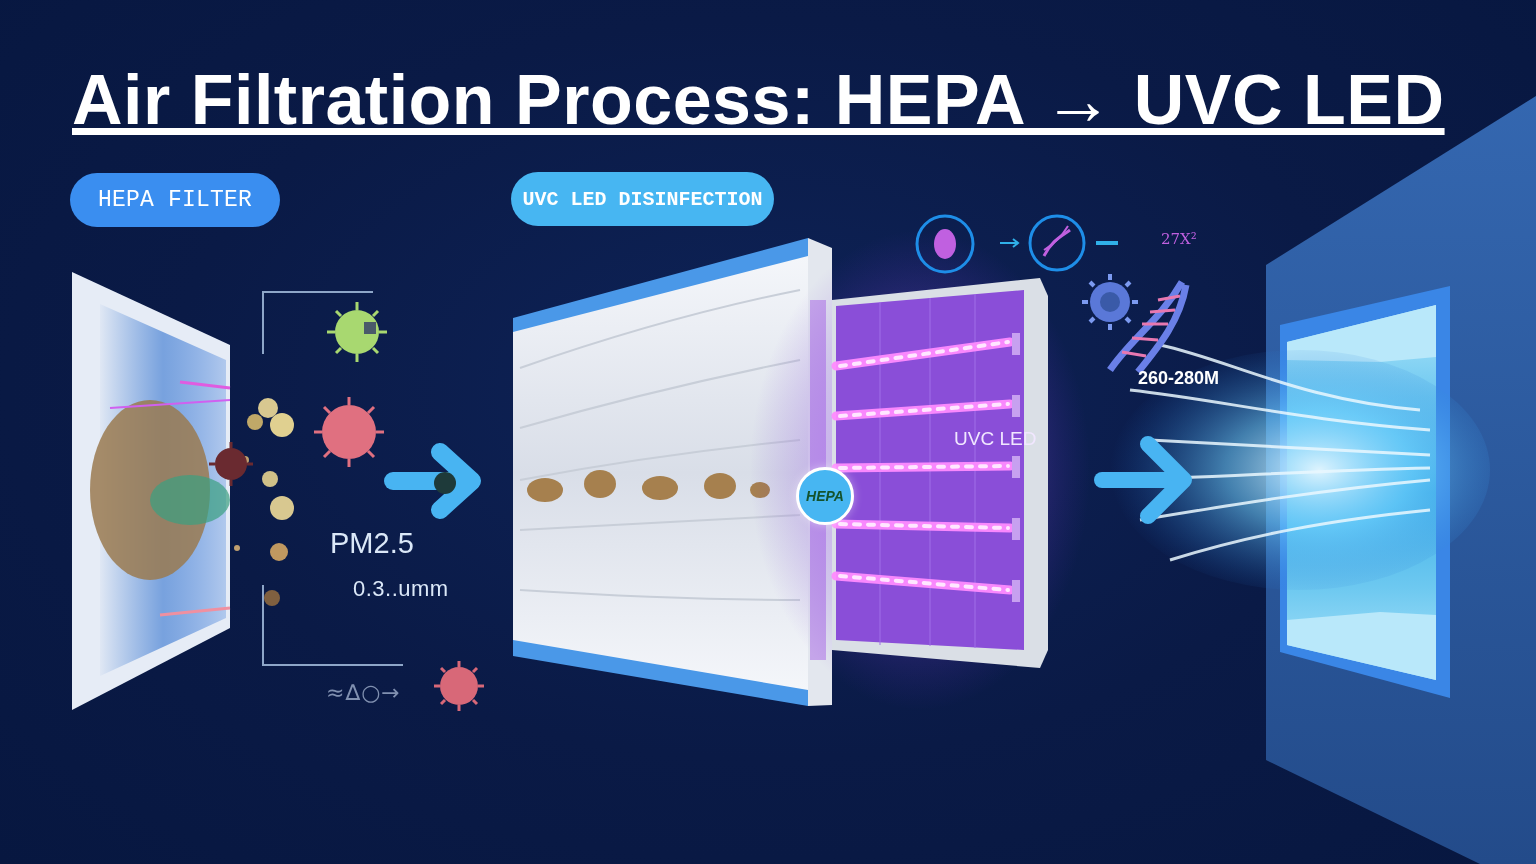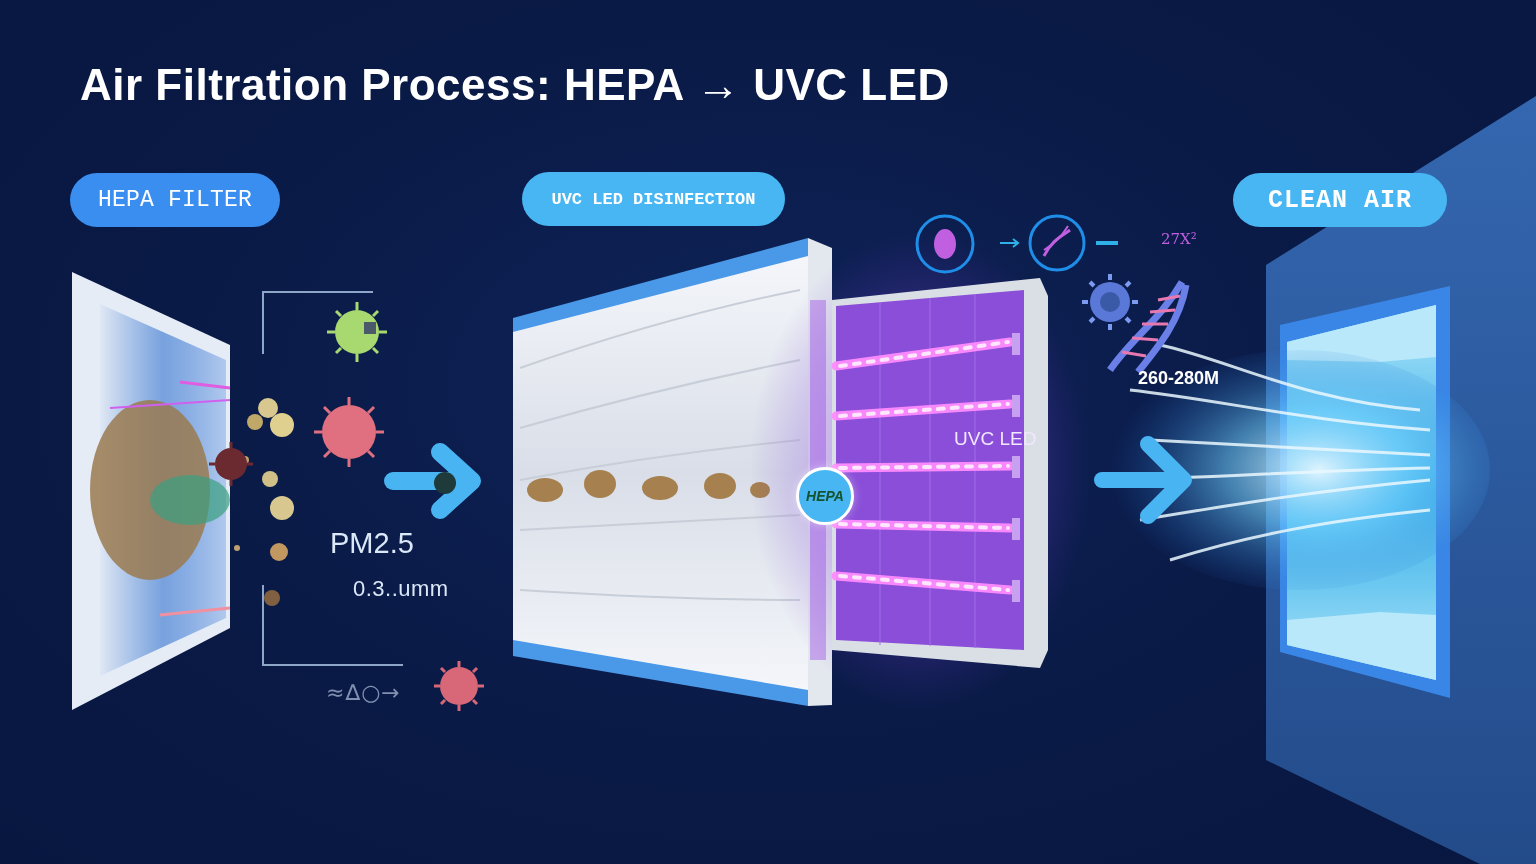--- a/index.html
+++ b/index.html
@@ -9,33 +9,34 @@
     font-family: "Liberation Sans", "DejaVu Sans", sans-serif;
     color: #fff;
     position: relative;
   }
   .canvas {
     position: absolute; left: 0; top: 0; width: 1536px; height: 864px;
     background: radial-gradient(ellipse at 50% 45%, #0e2358 0%, #0a1a46 55%, #071740 100%);
     overflow: hidden;
   }
   .title {
-    position: absolute; left: 80px; top: 60px;
-    font-size: 44px; font-weight: 700; letter-spacing: 0.5px;
+    position: absolute; left: 72px; top: 60px;
+    font-size: 70px; font-weight: 700; letter-spacing: 0.5px;
     color: #ffffff; white-space: nowrap;
     font-family: "Liberation Sans", sans-serif;
+    text-decoration: underline;
   }
   .pill {
     position: absolute; height: 54px; border-radius: 27px;
     display: flex; align-items: center; justify-content: center;
     color: #fff; font-weight: 700; white-space: nowrap;
     font-family: Liberation Mono, monospace;
   }
   .pill-hepa { left: 70px; top: 173px; width: 210px; background: #3a8ef0; font-size: 23px; font-weight: 400; letter-spacing: 0.2px; }
-  .pill-uvc { left: 522px; top: 172px; width: 263px; background: #47b6f2; font-size: 17px; }
+  .pill-uvc { left: 511px; top: 172px; width: 263px; background: #47b6f2; font-size: 20px; }
   .pill-clean { left: 1233px; top: 173px; width: 214px; background: #47b6f2; font-size: 25px; letter-spacing: 1px; }
 
   
   .right-panel {
     position: absolute; left: 0; top: 0; width: 1536px; height: 864px; pointer-events: none;
   }
 
   .label-text { position: absolute; white-space: nowrap; font-family: "Liberation Sans", sans-serif; }
   .pm25 { left: 330px; top: 527px; font-size: 29px; color: #dbe8f8; }
   .micron { left: 353px; top: 576px; font-size: 22px; color: #dbe8f8; letter-spacing: 0.5px; }
@@ -285,21 +286,20 @@
     </g>
 
     <polyline points="373,292 263,292 263,354" fill="none" stroke="#8ea6c8" stroke-width="2"></polyline>
     <polyline points="263,585 263,665 403,665" fill="none" stroke="#8ea6c8" stroke-width="2"></polyline>
   </svg>
 
   <div class="title">Air Filtration Process: HEPA → UVC LED</div>
 
   <div class="pill pill-hepa">HEPA FILTER</div>
   <div class="pill pill-uvc">UVC LED DISINFECTION</div>
-  <div class="pill pill-clean">CLEAN AIR</div>
 
   <div class="label-text pm25">PM2.5</div>
   <div class="label-text micron">0.3..umm</div>
   <div class="scribble">≈∆○→</div>
 
   <div class="hepa-badge">HEPA</div>
   <div class="label-text uvc-led-label">UVC LED</div>
   <div class="label-text wavelength">260-280M</div>
   <div class="label-text" style="left:1135px; top:230px; font-size:15px; color:#c060e0; font-family:'DejaVu Serif', serif;margin-left:26px;">27X²</div>
 </div>

